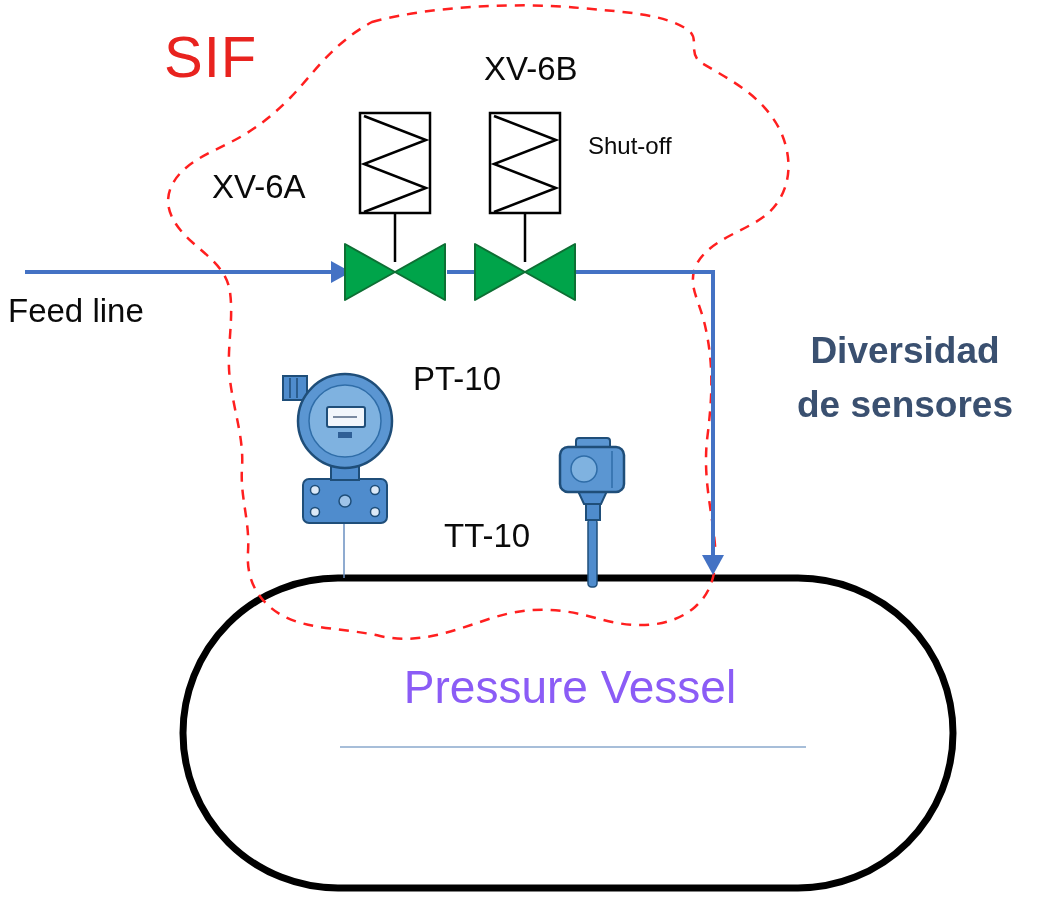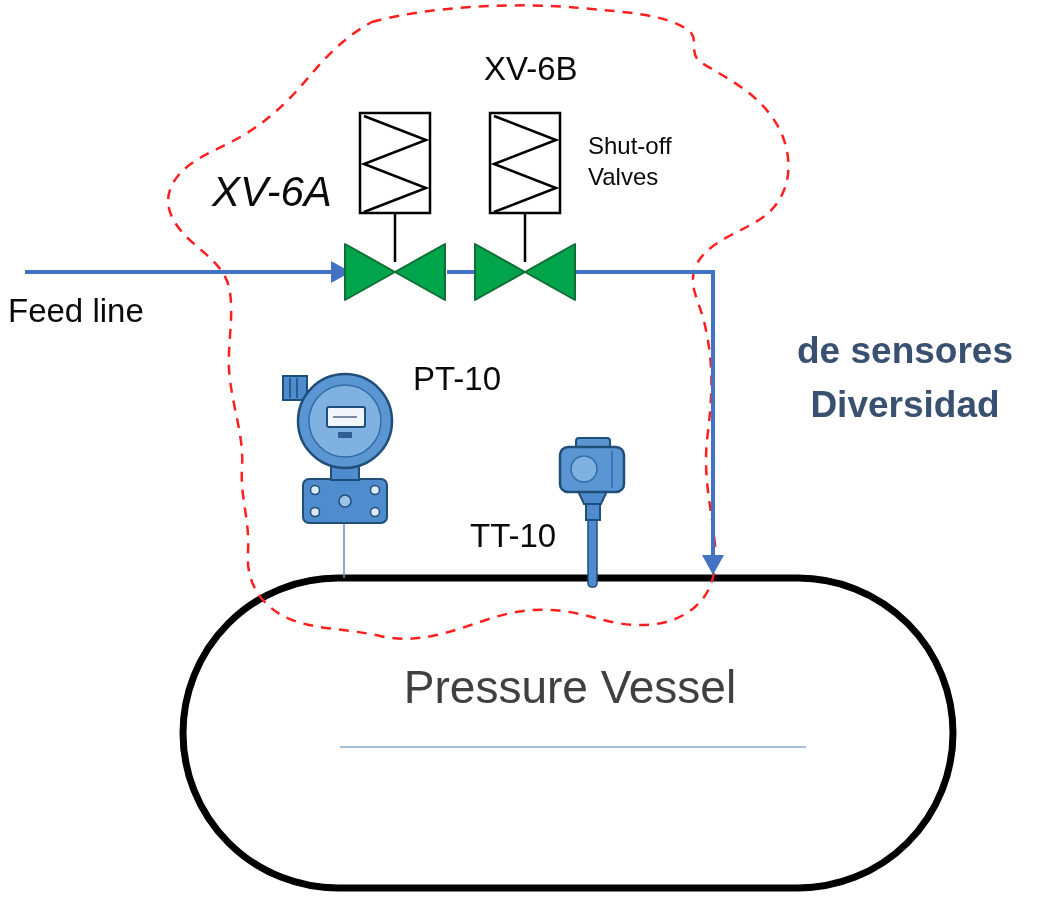--- a/index.html
+++ b/index.html
@@ -11,33 +11,33 @@
     overflow:hidden;
   }
   #diagram-svg { position:absolute; left:0; top:0; }
   .lbl { position:absolute; color:#0a0a0a; white-space:nowrap; }
   .lbl-sif {
     left:164px; top:28px;
     font-size:58px; line-height:1; letter-spacing:1px;
     color:#e8231f;
   }
   .lbl-feed   { left:8px;   top:292px; font-size:33px;text-align:center; }
-  .lbl-xv6a   { left:212px; top:168px; font-size:42px;font-style:italic; }
+  .lbl-xv6a   { left:212px; top:168px; font-size:33px; }
   .lbl-xv6b   { left:468px; top:50px;  font-size:33px;margin-left:16px; }
   .lbl-shutoff{ left:588px; top:130px; font-size:24px; line-height:1.3; white-space:normal; width:160px; }
   .lbl-diversity {
     left:768px; top:324px; width:274px;
     font-size:37px; line-height:1.45; text-align:center;
     color:#3a5070; font-weight:600; white-space:normal;
   }
   .lbl-pt { left:413px; top:360px; font-size:33px;text-align:center; }
-  .lbl-tt { left:470px; top:517px; font-size:33px; }
+  .lbl-tt { left:444px; top:517px; font-size:33px; }
   .lbl-vessel {
     left:300px; top:660px; width:540px;
-    font-size:46px; text-align:center; color:#404040; white-space:normal;
+    font-size:46px; text-align:center; color:#8b5cf6; white-space:normal;
   }
 </style>
 </head>
 <body>
 
 <div id="canvas">
 
   <svg id="diagram-svg" width="1054" height="901" viewBox="0 0 1054 901">
 
     <g>
@@ -117,35 +117,35 @@
       <rect x="588" y="519" width="9" height="68" rx="3.5" fill="#4f8ccd" stroke="#1f4e79" stroke-width="1.5"></rect>
       <rect x="586" y="503" width="14" height="17" fill="#4f8ccd" stroke="#1f4e79" stroke-width="2"></rect>
       <polygon points="578,491 607,491 601,504 584,504" fill="#4f8ccd" stroke="#1f4e79" stroke-width="2"></polygon>
       <rect x="576" y="438" width="34" height="11" rx="3" fill="#5b96d2" stroke="#1f4e79" stroke-width="2"></rect>
       <rect x="560" y="447" width="64" height="45" rx="8" fill="#5b96d2" stroke="#1f4e79" stroke-width="2.5"></rect>
       <line x1="612" y1="451" x2="612" y2="488" stroke="#2f6da8" stroke-width="1.5"></line>
       <circle cx="584" cy="469" r="13" fill="#7fb2e0" stroke="#2f6da8" stroke-width="1.5"></circle>
     </g>
   </svg>
 
+  <div class="lbl lbl-sif">SIF</div>
 
   <div class="lbl lbl-feed">Feed line</div>
 
   <div class="lbl lbl-xv6a">XV-6A</div>
 
   <div class="lbl lbl-xv6b">XV-6B</div>
 
   <div class="lbl lbl-shutoff">
     <div>Shut-off</div>
-    <div>Valves</div>
   </div>
 
   <div class="lbl lbl-diversity">
+    <div>Diversidad</div>
     <div>de sensores</div>
-    <div>Diversidad</div>
   </div>
 
   <div class="lbl lbl-pt">PT-10</div>
 
   <div class="lbl lbl-tt">TT-10</div>
 
   <div class="lbl lbl-vessel">Pressure Vessel</div>
 
 </div>
 

